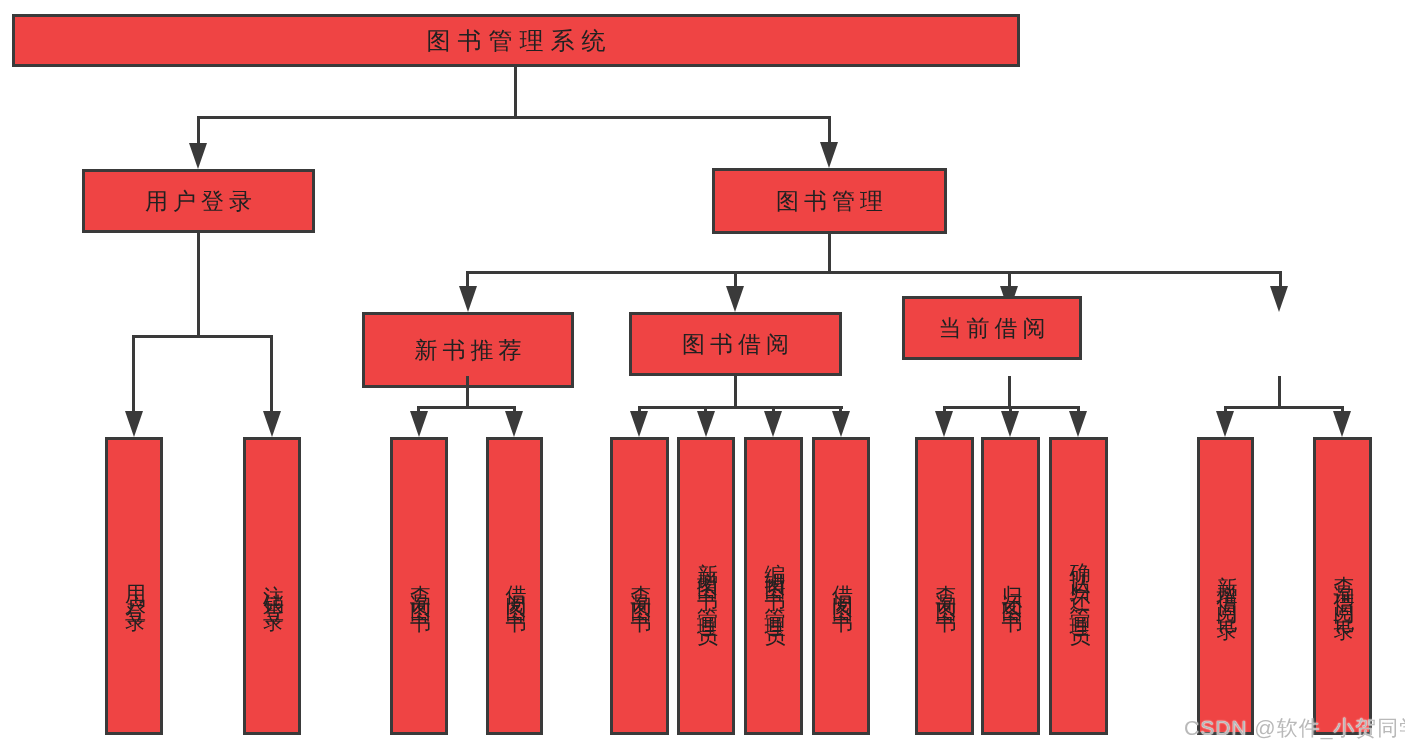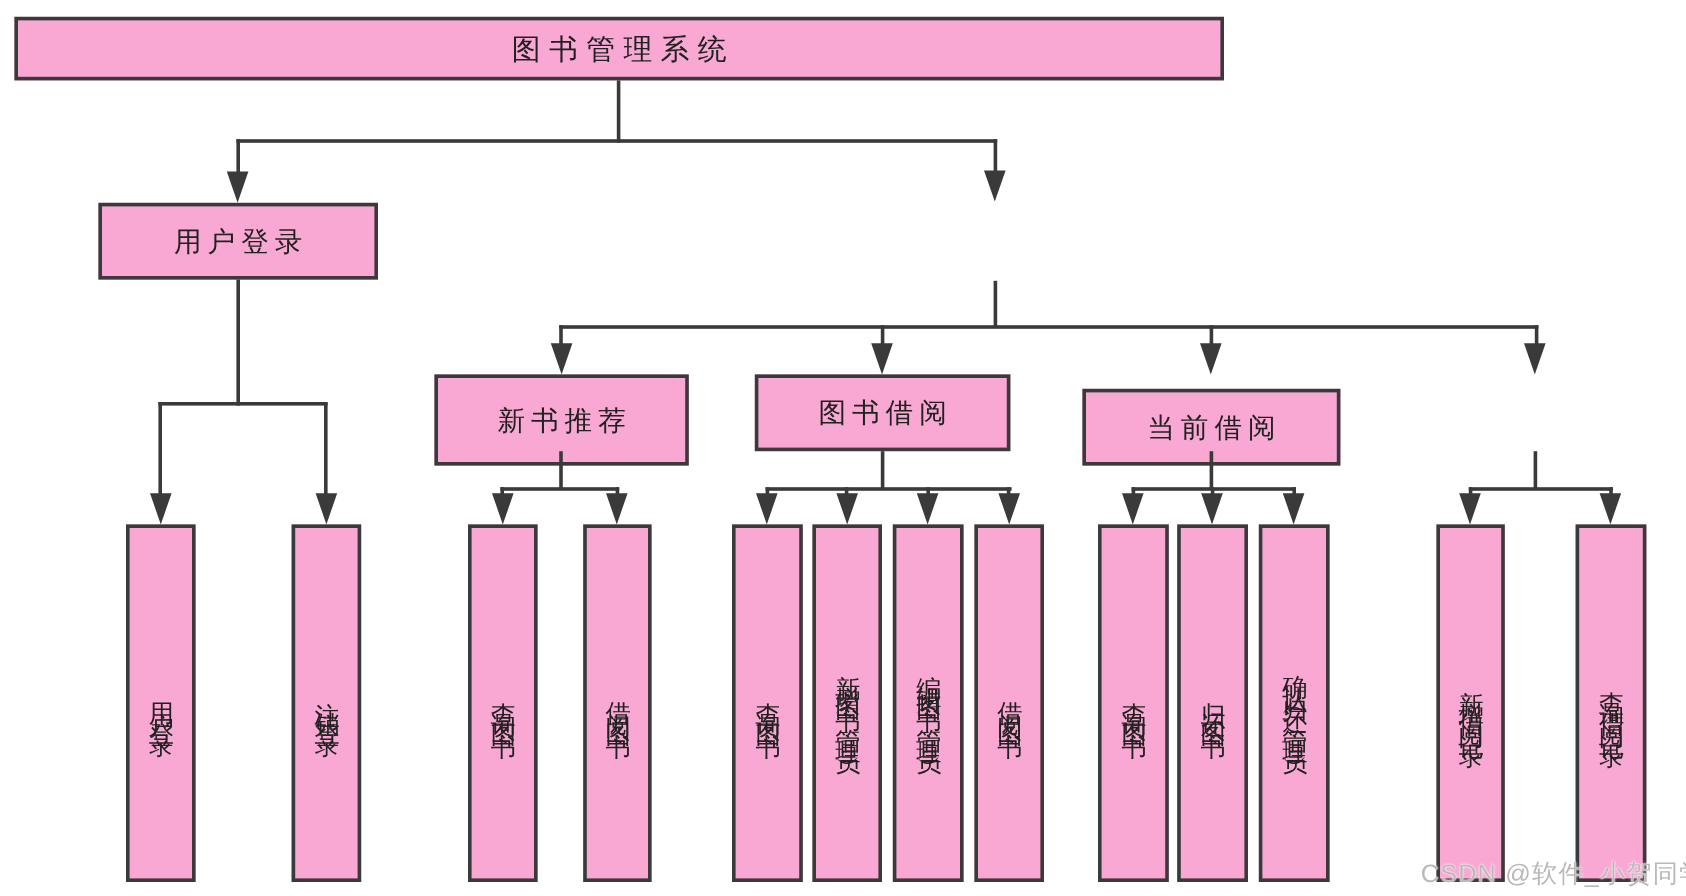--- a/index.html
+++ b/index.html
@@ -6,27 +6,28 @@
   .stage{
     position:relative;
     width:1405px;height:747px;
     background:#ffffff;
     overflow:hidden;
     font-family:"Liberation Sans","DejaVu Sans",sans-serif;
   }
   .node{
     position:absolute;
     box-sizing:border-box;
-    background:#f9a8d4;
+    background:#ef4444;
     border:3px solid #3a3a3a;
     display:flex;
     align-items:center;
     justify-content:center;
     color:#212121;
     text-align:center;
+    font-family:Liberation Mono, monospace;
   }
   .h-label{font-size:23px;letter-spacing:5px;text-indent:5px;white-space:nowrap;}
   .root-label{font-size:24px;letter-spacing:7px;text-indent:7px;}
   .v-label{
     writing-mode:vertical-rl;
     text-orientation:mixed;
     font-size:21px;
     letter-spacing:9px;
     line-height:1;
   }
@@ -56,20 +57,21 @@
   <div class="node root-label" style="left:12px;top:14px;width:1008px;height:53px">图书管理系统</div>
 
   <div class="ln" style="left:514px;top:67px;width:3px;height:52px"></div>
   <div class="ln" style="left:197px;top:116px;width:634px;height:3px"></div>
   <div class="ln" style="left:197px;top:116px;width:3px;height:29px"></div>
   <div class="ar" style="left:189px;top:143px"></div>
   <div class="ln" style="left:828px;top:116px;width:3px;height:28px"></div>
   <div class="ar" style="left:820px;top:142px"></div>
 
   <div class="node h-label" style="left:82px;top:169px;width:233px;height:64px">用户登录</div>
+  <div class="node h-label" style="left:712px;top:168px;width:235px;height:66px">图书管理</div>
 
   <div class="ln" style="left:197px;top:233px;width:3px;height:105px"></div>
   <div class="ln" style="left:132px;top:335px;width:141px;height:3px"></div>
   <div class="ln" style="left:132px;top:335px;width:3px;height:78px"></div>
   <div class="ar" style="left:125px;top:411px"></div>
   <div class="ln" style="left:270px;top:335px;width:3px;height:78px"></div>
   <div class="ar" style="left:263px;top:411px"></div>
 
   <div class="ln" style="left:828px;top:234px;width:3px;height:39px"></div>
   <div class="ln" style="left:466px;top:271px;width:816px;height:3px"></div>
@@ -77,21 +79,21 @@
   <div class="ar" style="left:459px;top:286px"></div>
   <div class="ln" style="left:734px;top:271px;width:3px;height:18px"></div>
   <div class="ar" style="left:726px;top:286px"></div>
   <div class="ln" style="left:1008px;top:271px;width:3px;height:18px"></div>
   <div class="ar" style="left:1000px;top:286px"></div>
   <div class="ln" style="left:1279px;top:271px;width:3px;height:18px"></div>
   <div class="ar" style="left:1270px;top:286px"></div>
 
   <div class="node h-label" style="left:362px;top:312px;width:212px;height:76px">新书推荐</div>
   <div class="node h-label" style="left:629px;top:312px;width:213px;height:64px">图书借阅</div>
-  <div class="node h-label" style="left:902px;top:324px;width:215px;height:64px">当前借阅</div>
+  <div class="node h-label" style="left:902px;top:296px;width:180px;height:64px">当前借阅</div>
 
   <div class="ln" style="left:466px;top:376px;width:3px;height:32px"></div>
   <div class="ln" style="left:417px;top:406px;width:99px;height:3px"></div>
   <div class="ln" style="left:417px;top:406px;width:3px;height:10px"></div>
   <div class="ar" style="left:410px;top:411px"></div>
   <div class="ln" style="left:513px;top:406px;width:3px;height:10px"></div>
   <div class="ar" style="left:505px;top:411px"></div>
 
   <div class="ln" style="left:734px;top:376px;width:3px;height:32px"></div>
   <div class="ln" style="left:638px;top:406px;width:205px;height:3px"></div>

